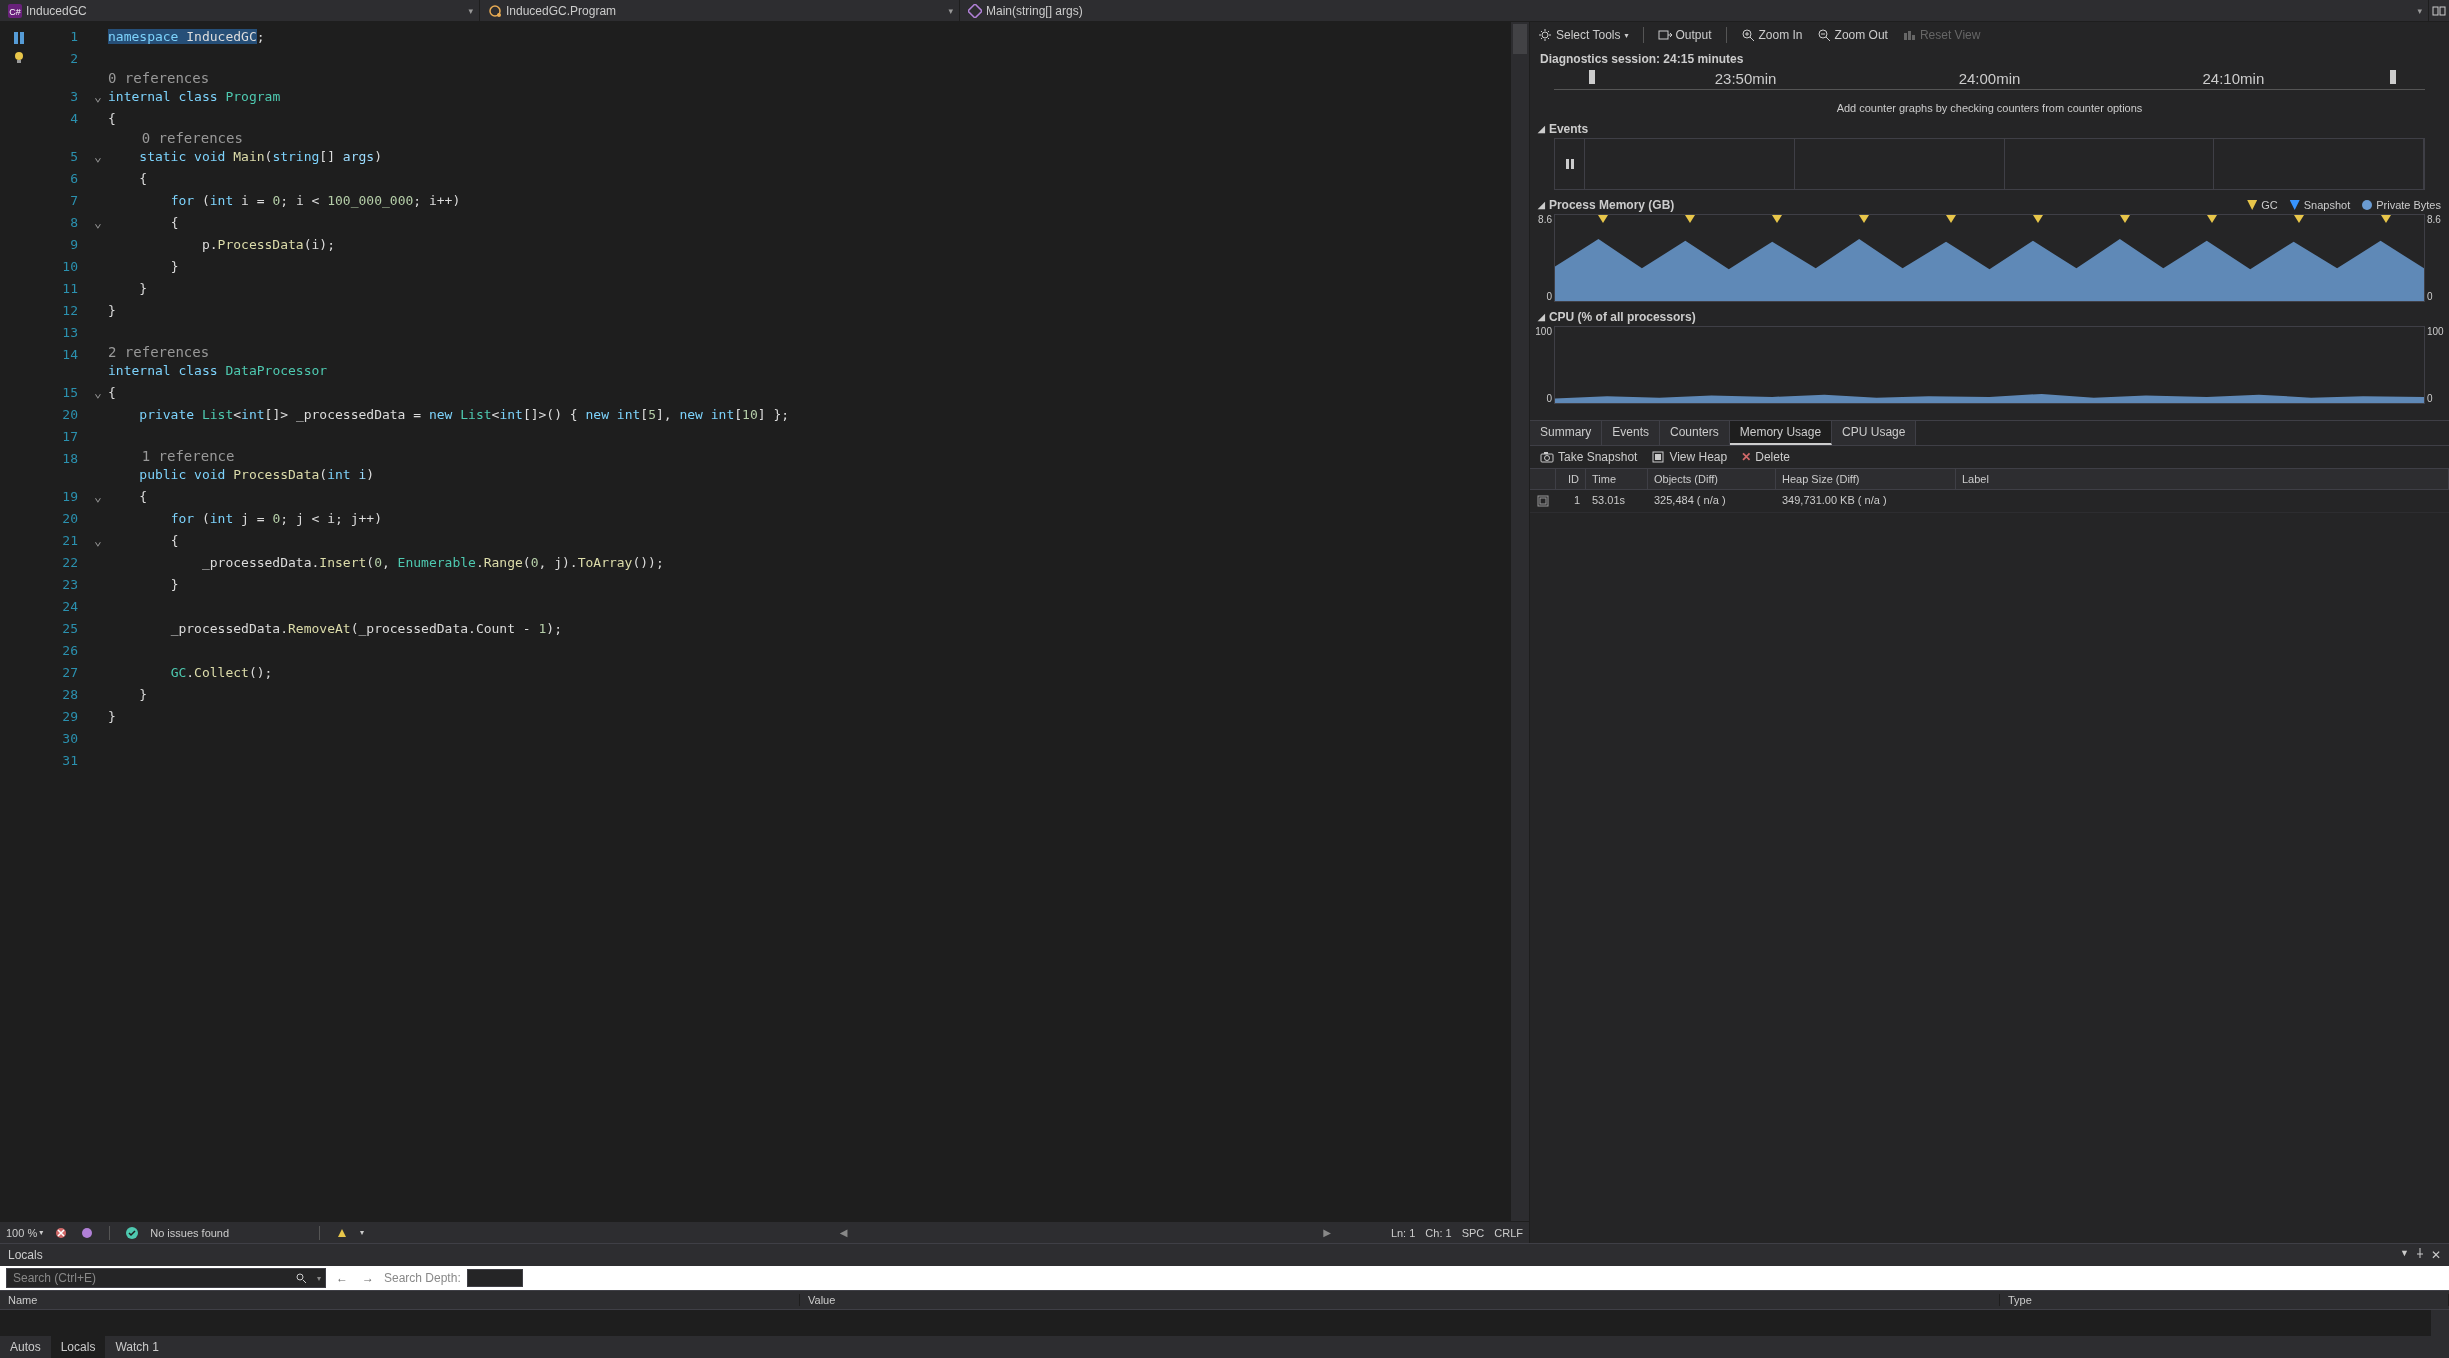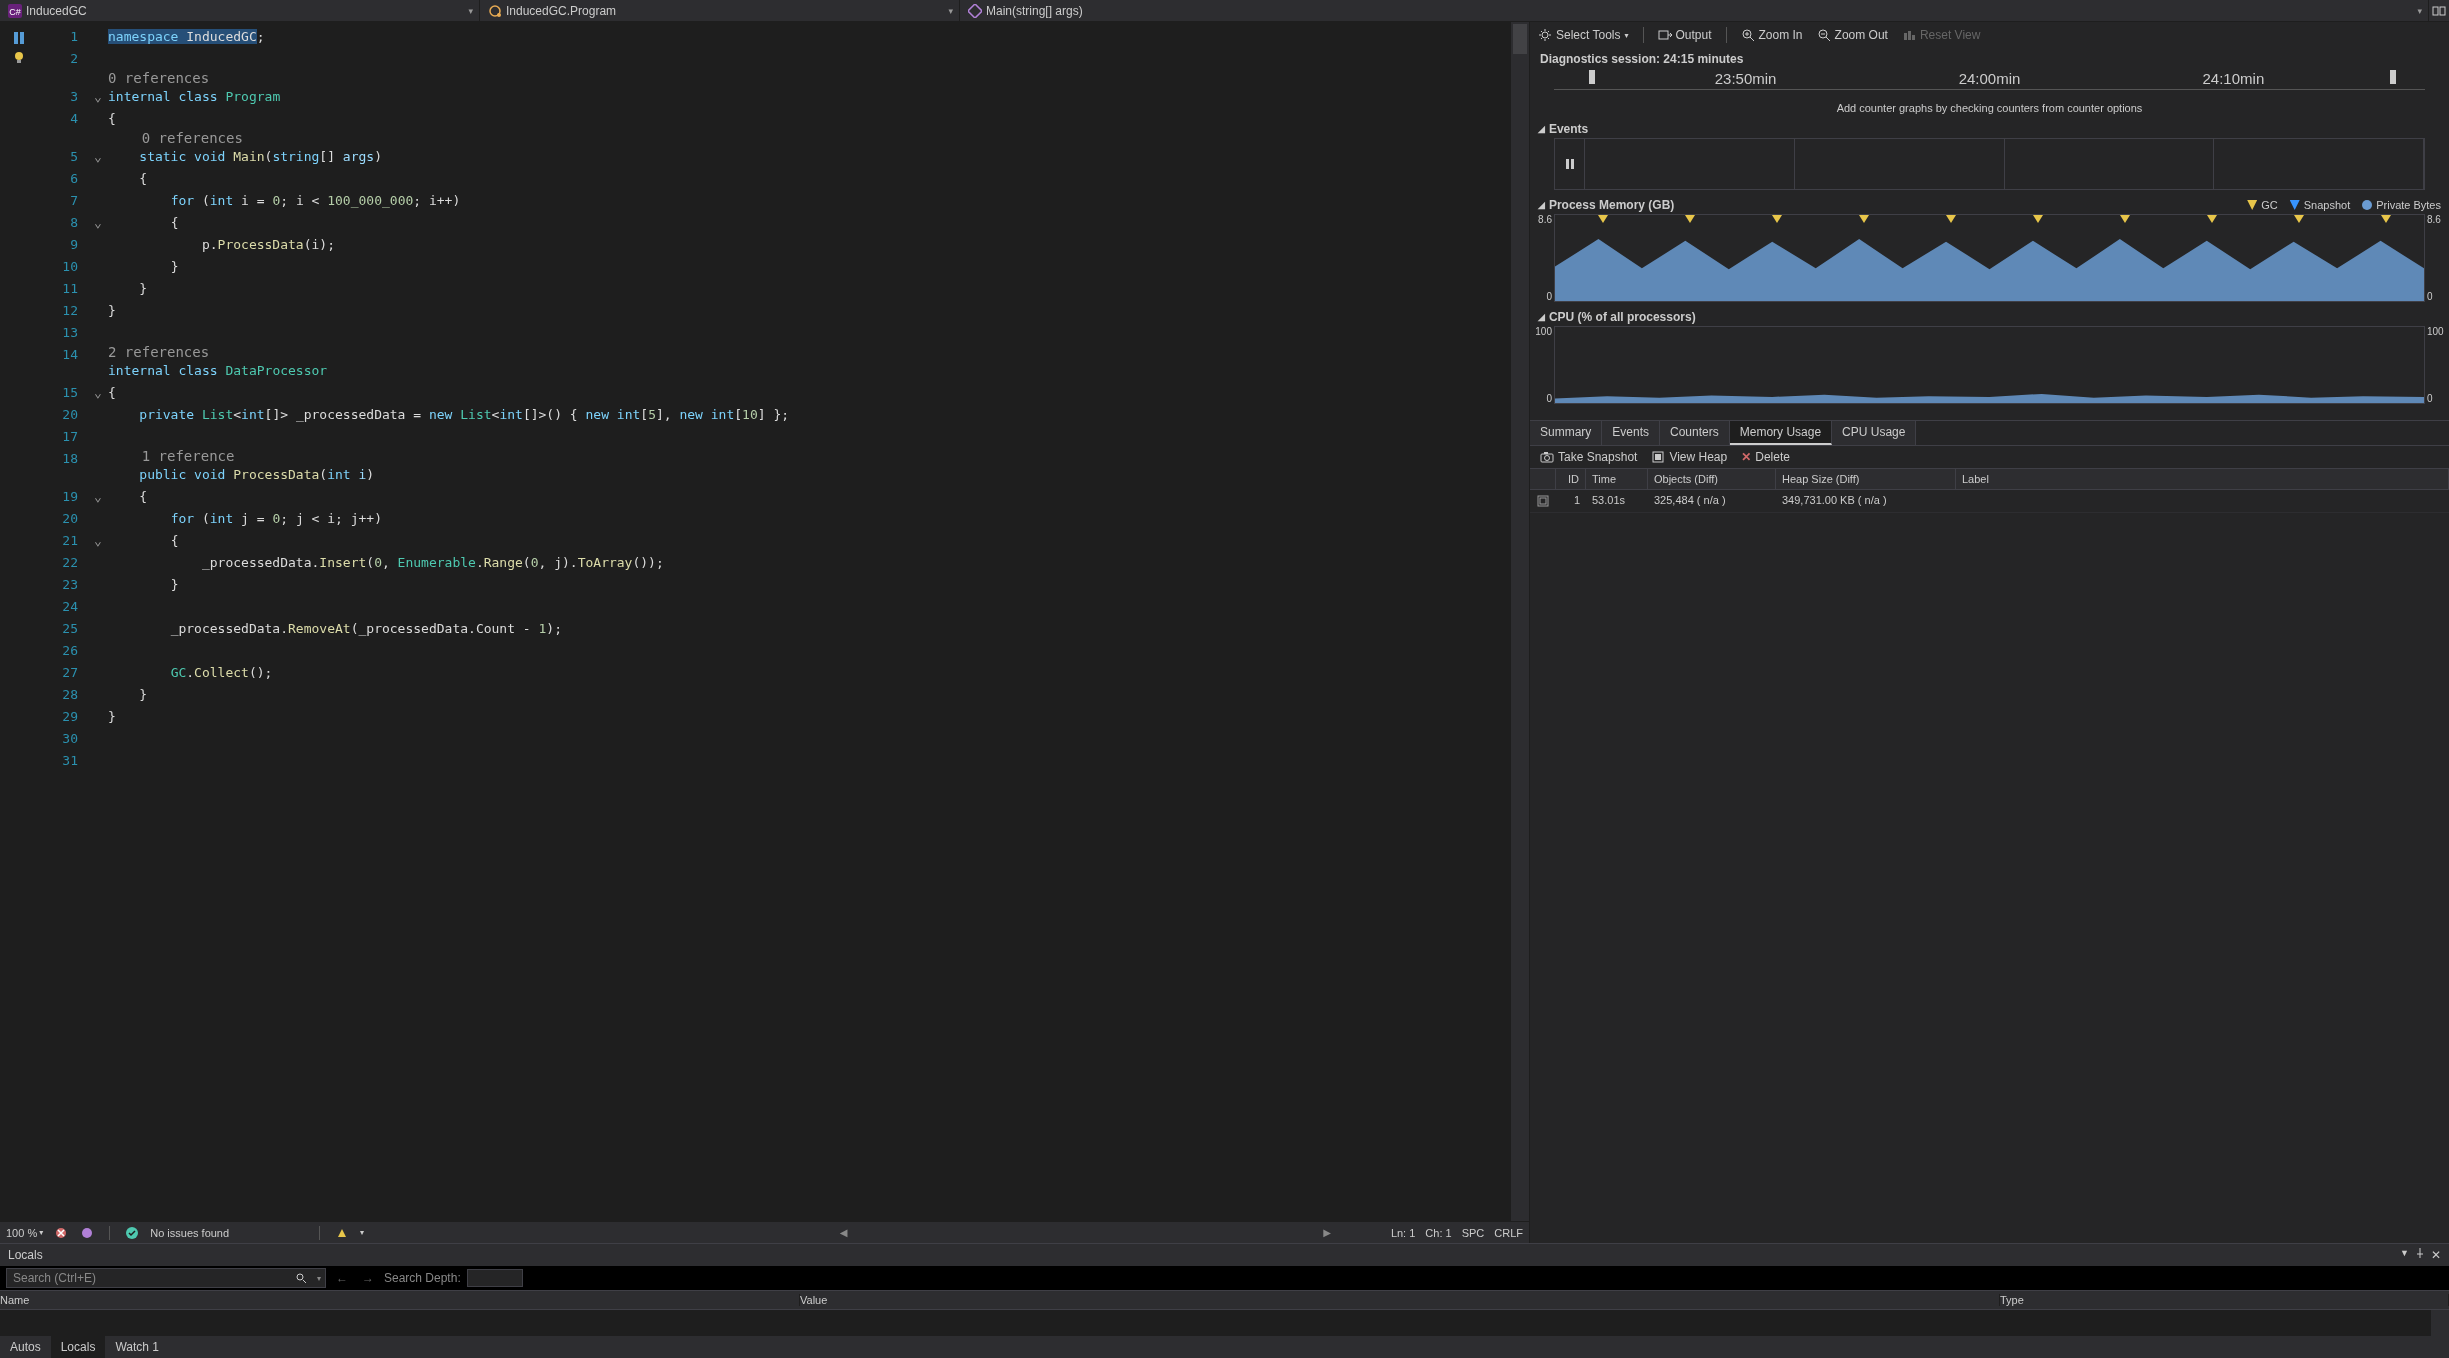--- a/index.html
+++ b/index.html
@@ -114,29 +114,29 @@
 .col-id { width: 30px; text-align: right; }
 .col-time { width: 62px; }
 .col-obj { width: 128px; }
 .col-heap { width: 180px; }
 .col-label { flex: 1; }
 
 
 .bottom-panel { height: 115px; display: flex; flex-direction: column; background: #252526; border-top: 1px solid #3f3f46; }
 .panel-title-bar { height: 22px; display: flex; align-items: center; padding: 0 8px; font-size: 12px; background: #2d2d30; }
 .panel-title-bar .pin-controls { margin-left: auto; display: flex; gap: 6px; }
-.locals-search { height: 24px; display: flex; align-items: center; padding: 0 6px; gap: 6px; background: #000000; }
+.locals-search { height: 24px; display: flex; align-items: center; padding: 0 6px; gap: 6px; background: #ffffff; }
 .search-box { flex: 0 0 320px; background: #252526; border: 1px solid #3f3f46; height: 20px; display: flex; align-items: center; padding: 0 6px; color: #888; position: relative; }
 .search-box .sicon { position: absolute; right: 18px; }
 .search-box .caret { position: absolute; right: 4px; font-size: 8px; }
 .nav-arr { color: #666; cursor: pointer; padding: 0 4px; }
 .depth-label { color: #888; }
 .depth-sel { width: 56px; height: 18px; background: #252526; border: 1px solid #3f3f46; }
 .locals-grid-head { display: flex; background: #2d2d30; border-top: 1px solid #3f3f46; border-bottom: 1px solid #3f3f46; height: 20px; align-items: center; font-size: 11px; }
-.locals-grid-head > div { padding: 0 0; border-right: 1px solid #1e1e1e; }
+.locals-grid-head > div { padding: 0 8px; border-right: 1px solid #1e1e1e; }
 .lc-name { width: 800px; }
 .lc-value { width: 1200px; }
 .lc-type { flex: 1; }
 .locals-body { flex: 1; background: #1e1e1e; position: relative; }
 .locals-vscroll { position: absolute; right: 0; top: 0; bottom: 0; width: 18px; background: #2d2d30; }
 .bottom-tabs { display: flex; height: 22px; background: #2d2d30; align-items: stretch; }
 .b-tab { padding: 2px 10px; font-size: 12px; display: flex; align-items: center; cursor: pointer; }
 .b-tab.active { background: #1e1e1e; }
 
 svg { display: block; }

